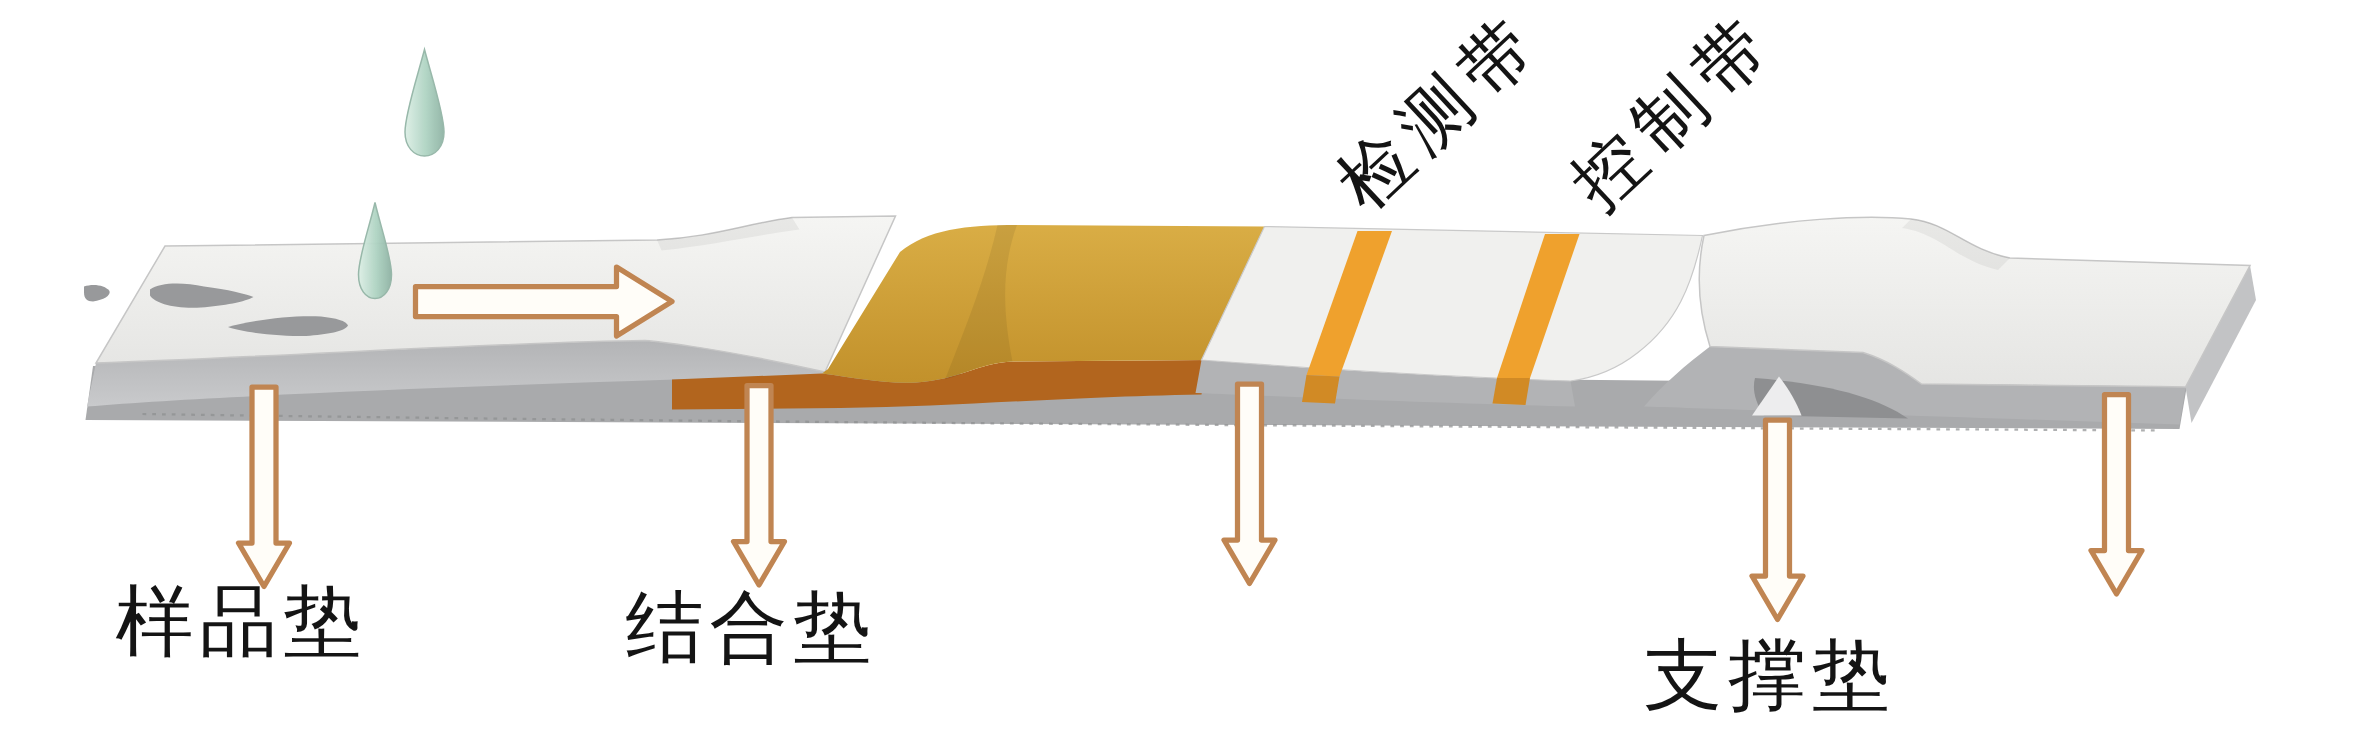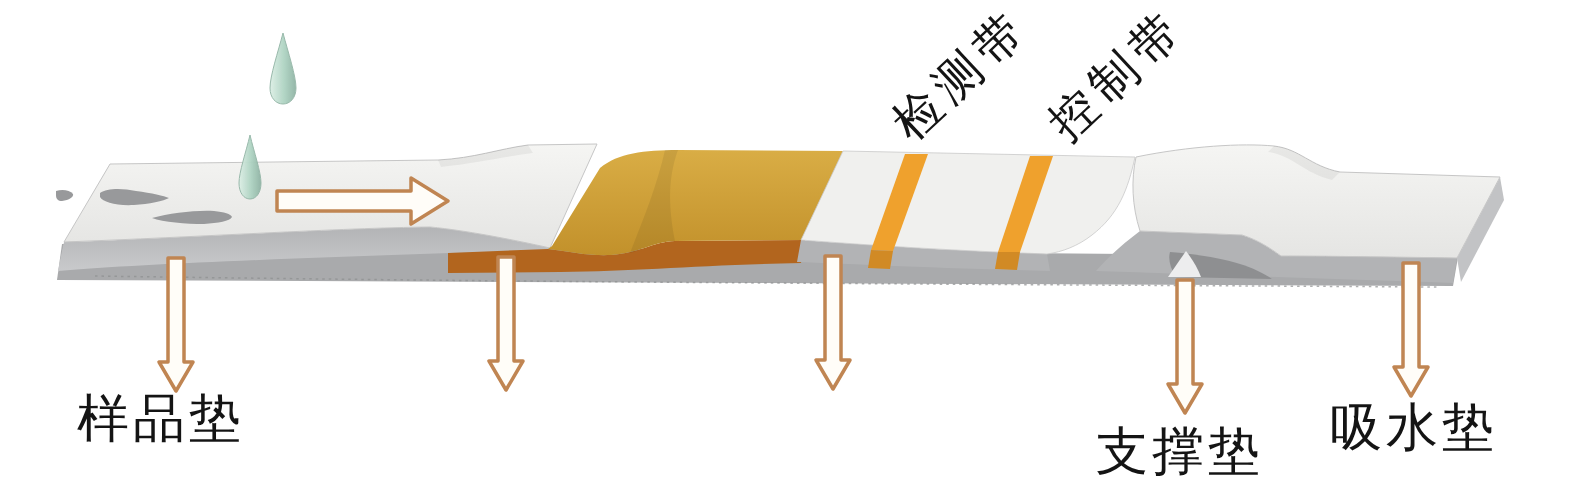--- a/index.html
+++ b/index.html
@@ -103,17 +103,17 @@
     <use href="#downArrow" class="arrow" transform="translate(176,258)"></use>
     <use href="#downArrow" class="arrow" transform="translate(506,257)"></use>
     <use href="#downArrow" class="arrow" transform="translate(833,256)"></use>
     <use href="#downArrow" class="arrow" transform="translate(1185,280)"></use>
     <use href="#downArrow" class="arrow" transform="translate(1411,263)"></use>
   </svg>
 
   <div class="lbl rot" style="left:961px; top:75px;">检测带</div>
   <div class="lbl rot" style="left:1117px; top:75px;">控制带</div>
 
-  <div class="lbl" style="left:161px; top:419px;">样品垫</div>
+  <div class="lbl" style="left:161px; top:419px;font-family:Liberation Mono, monospace;">样品垫</div>
+  <div class="lbl" style="left:501px; top:420px;">结合垫</div>
   <div class="lbl" style="left:1180px; top:452px;">支撑垫</div>
-  <div class="lbl" style="left:1414px; top:428px;">吸水垫</div>
 
 </div>
 
 </body></html>

